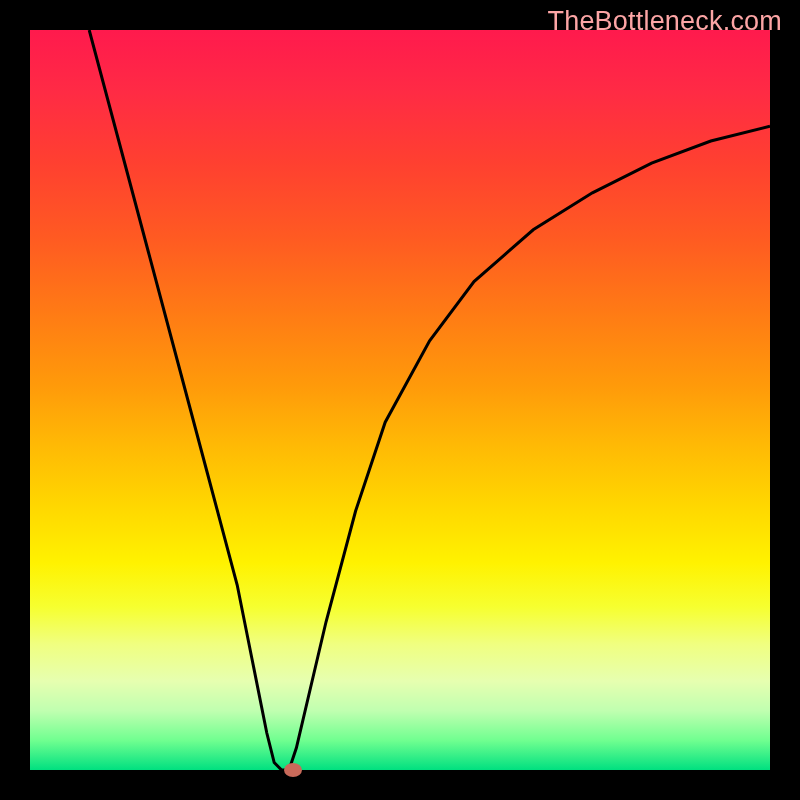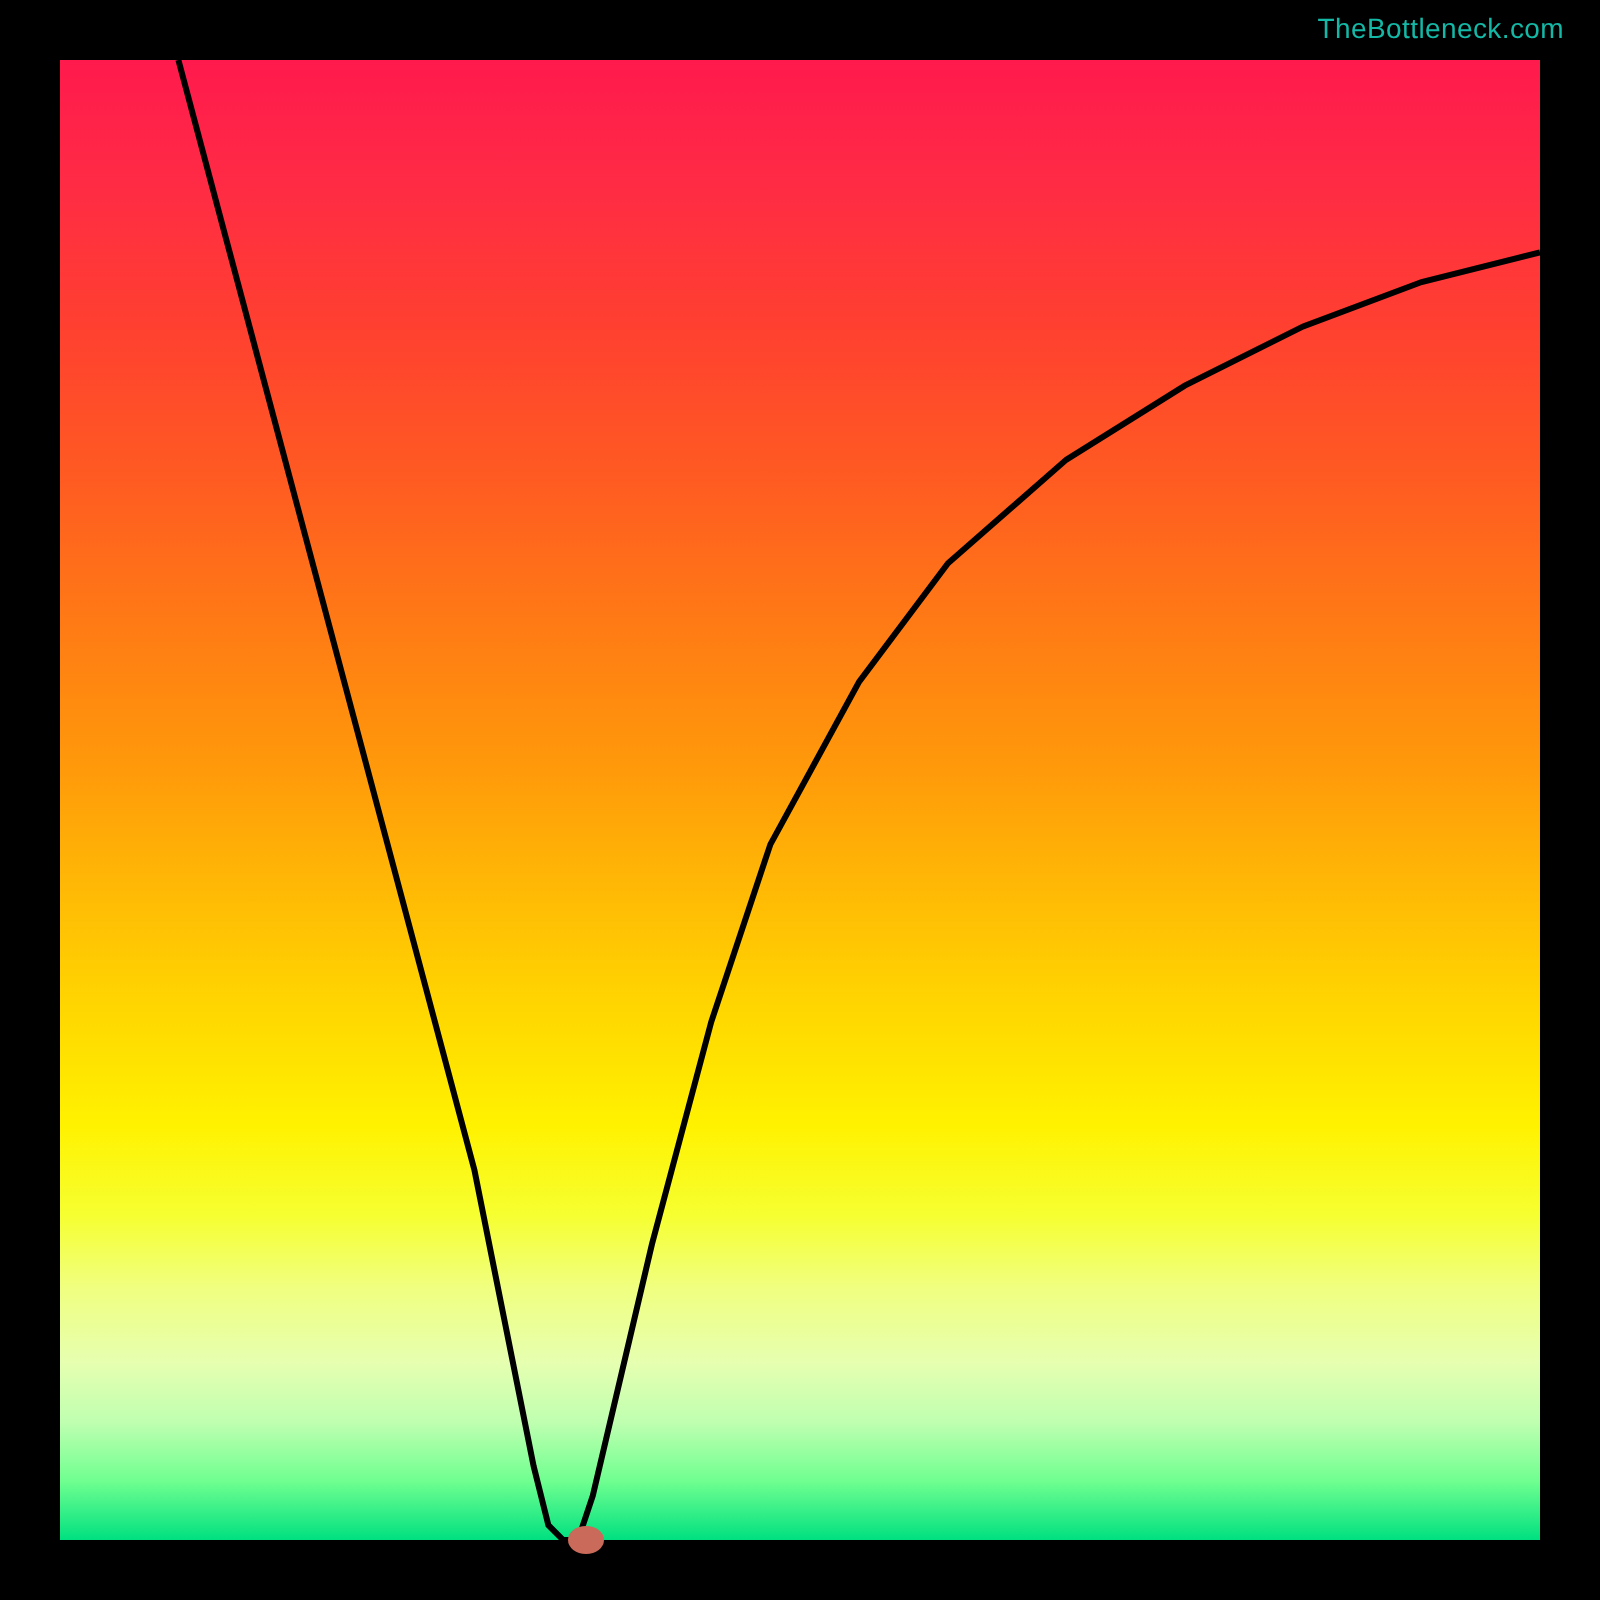--- a/index.html
+++ b/index.html
@@ -37,22 +37,22 @@
         #e6ffb0 88%,
         #c0ffb0 92%,
         #70ff90 96%,
         #00e080 100%
       );
     }
     .watermark {
       position: absolute;
       top: 6px;
       right: 18px;
-      color: #14b8a6;
-      font-size: 14px;
+      color: #fca5a5;
+      font-size: 27px;
       font-weight: 400;
       letter-spacing: 0.2px;
     }
     .curve-svg {
       position: absolute;
       left: 0;
       top: 0;
       width: 740px;
       height: 740px;
     }

